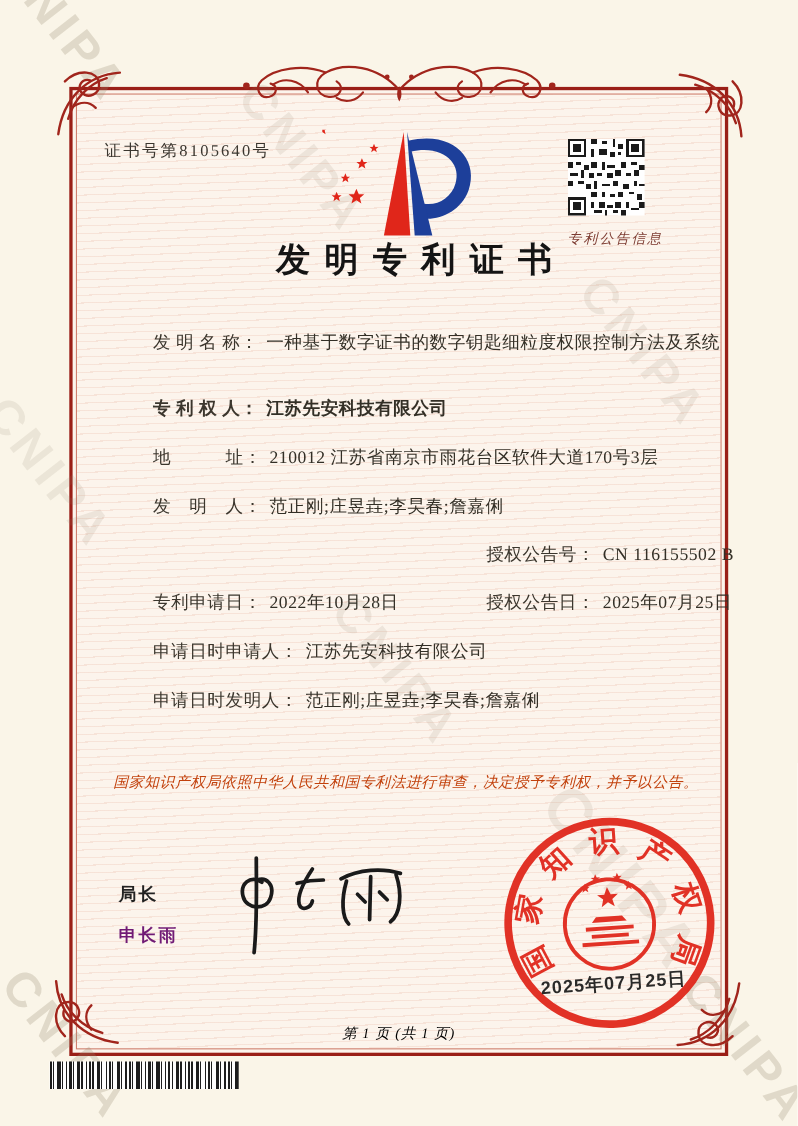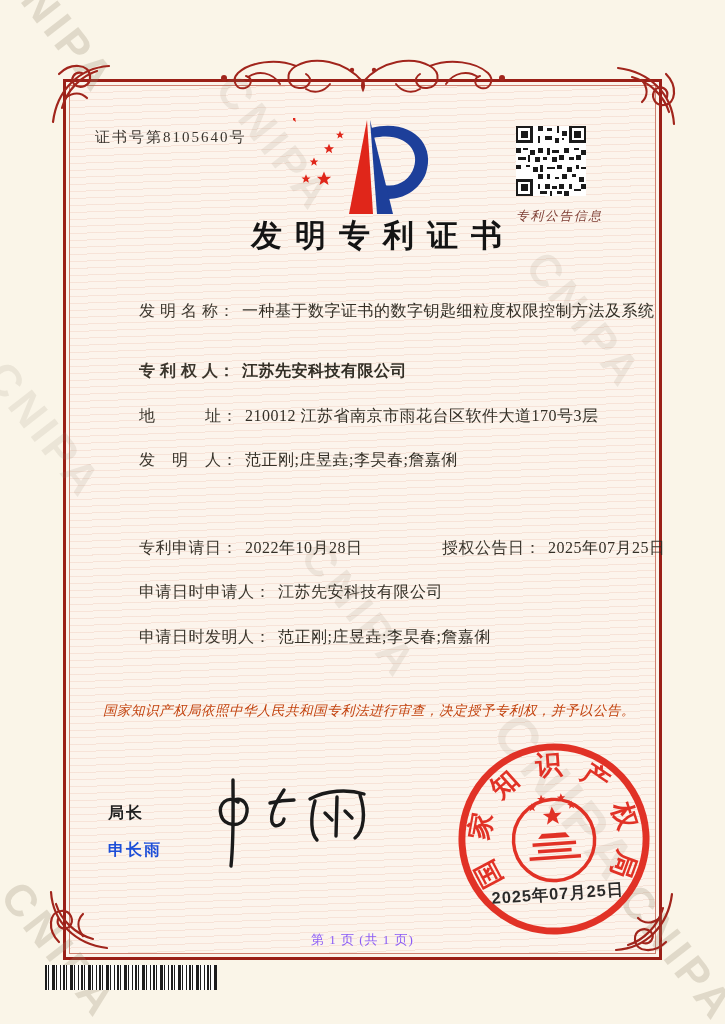--- a/index.html
+++ b/index.html
@@ -50,32 +50,32 @@
 
   
   .notice { left:76px; top:698px; width:576px; font-size:13.5px; line-height:26px;
             color:#c2410c; letter-spacing:0.5px; font-style:italic; }
   .notice .l1 { text-indent:2em; }
 
   
   .sig-title { left:108px; top:803px; font-family:"Liberation Sans","DejaVu Sans",sans-serif;
                font-weight:bold; font-size:16px; color:#222; letter-spacing:2px; }
   .sig-name  { left:108px; top:840px; font-family:Liberation Sans, sans-serif;
-               font-weight:bold; font-size:16px; color:#1d4ed8; letter-spacing:2px; }
+               font-weight:bold; font-size:16px; color:#701a75; letter-spacing:2px; }
   .sig-hand  { left:198px; top:772px; width:190px; height:105px; }
 
   
   .seal { left:455px; top:740px; width:198px; height:198px; transform:rotate(-4deg); z-index:5; }
   .seal text { font-weight:bold; }
   .seal .agency { font-size:27px; }
   .seal .sdate { font-size:16.5px; letter-spacing:1px; fill:#1d1d1d; }
 
   
   .footer-page { left:63px; top:931px; width:599px; text-align:center; font-size:13px;
-                 color:#8b5cf6; letter-spacing:1px; }
+                 color:#000000; letter-spacing:1px;font-style:italic; }
   .barcode { position:absolute; z-index:4; left:45px; top:965px; width:172px; height:25px;
         background:
           repeating-linear-gradient(90deg,
             #1c1c1c 0 2px, #fdfdfd 2px 3px,
             #1c1c1c 3px 4px, #fdfdfd 4px 7px,
             #1c1c1c 7px 10px, #fdfdfd 10px 11px,
             #1c1c1c 11px 12px, #fdfdfd 12px 15px,
             #1c1c1c 15px 16px, #fdfdfd 16px 18px);
   }
 </style>
@@ -225,20 +225,21 @@
   <div class="layer field f2">
     <span class="lbl">专 利 权 人：</span><span class="val">江苏先安科技有限公司</span>
   </div>
   <div class="layer field f3">
     <span class="lbl">地　　　址：</span><span class="val">210012 江苏省南京市雨花台区软件大道170号3层</span>
   </div>
   <div class="layer field f4">
     <span class="lbl">发　明　人：</span><span class="val">范正刚;庄昱垚;李旲春;詹嘉俐</span>
   </div>
   <div class="layer field f5 two-col">
+    <span class="col2"><span class="lbl">授权公告号：</span><span class="val">CN 116155502 B</span></span>
   </div>
   <div class="layer field f6 two-col">
     <span><span class="lbl">专利申请日：</span><span class="val">2022年10月28日</span></span>
     <span class="col2"><span class="lbl">授权公告日：</span><span class="val">2025年07月25日</span></span>
   </div>
   <div class="layer field f7">
     <span class="lbl">申请日时申请人：</span><span class="val">江苏先安科技有限公司</span>
   </div>
   <div class="layer field f8">
     <span class="lbl">申请日时发明人：</span><span class="val">范正刚;庄昱垚;李旲春;詹嘉俐</span>

